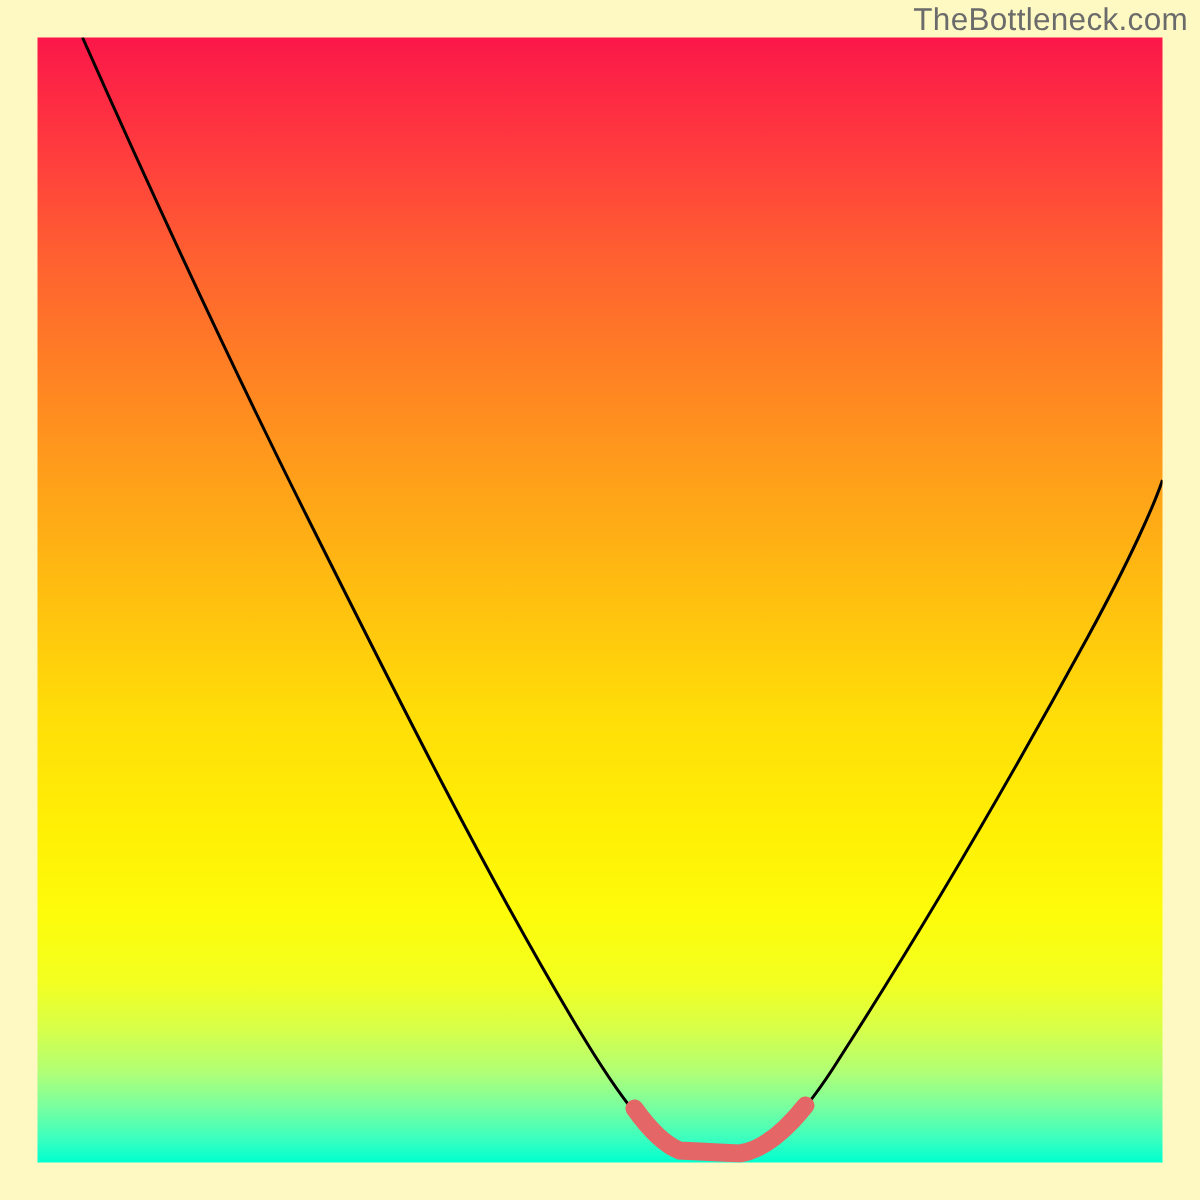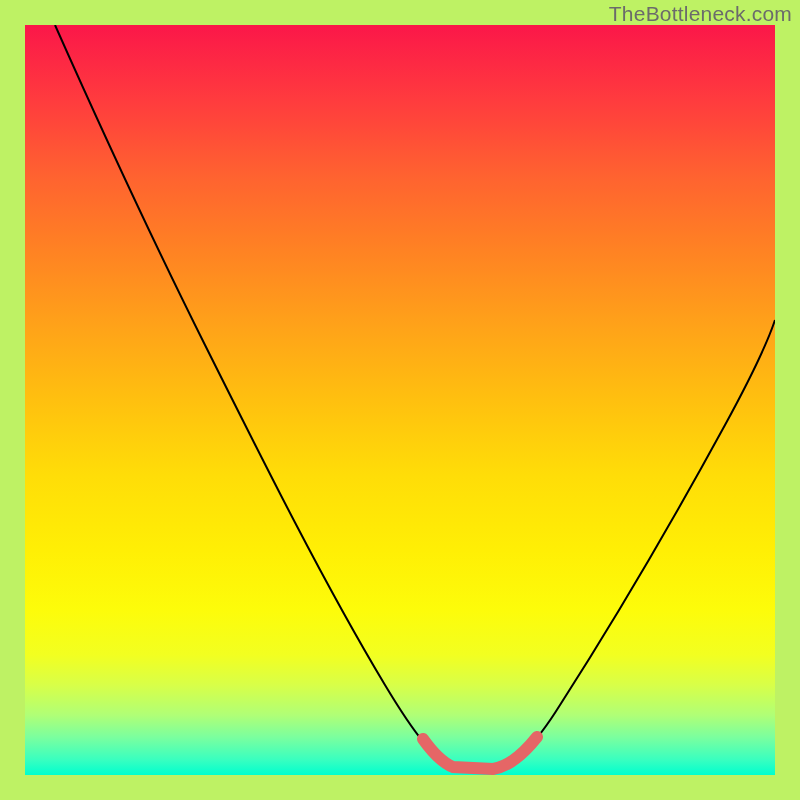--- a/index.html
+++ b/index.html
@@ -10,21 +10,21 @@
     position: relative;
     overflow: hidden;
     font-family: Arial, sans-serif;
   }
   .frame {
     position: absolute;
     top: 0;
     left: 0;
     width: 800px;
     height: 800px;
-    background: #bef264;
+    background: #fef9c3;
   }
   .plot-area {
     position: absolute;
     top: 25px;
     left: 25px;
     width: 750px;
     height: 750px;
     background: linear-gradient(to bottom,
       #fb1749 0%,
       #ff3b3e 10%,

